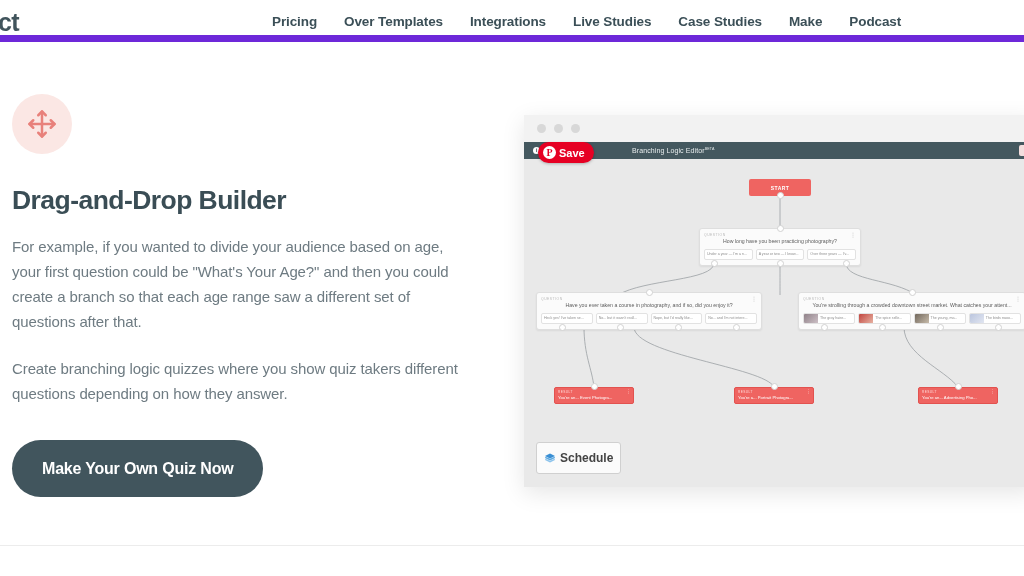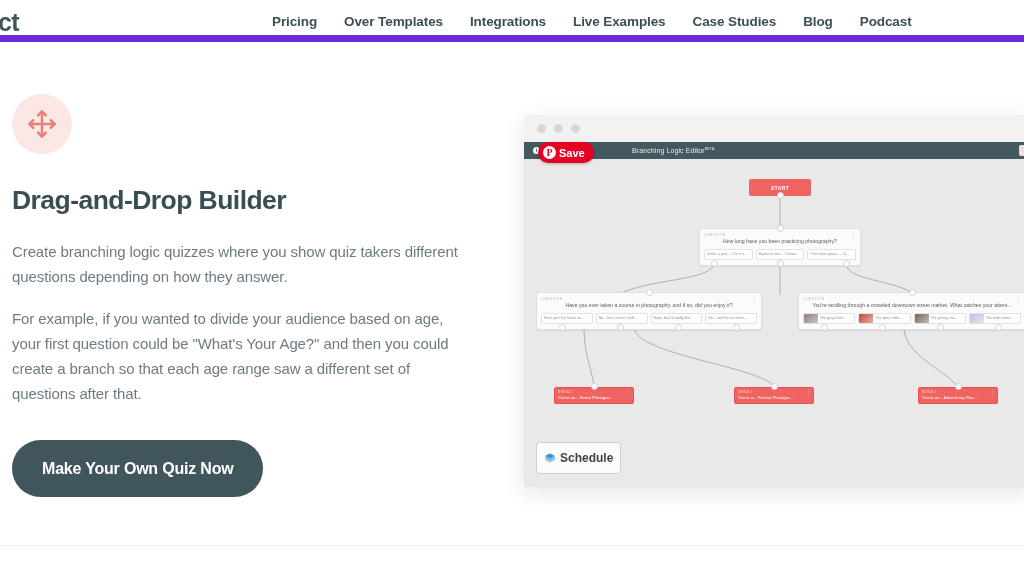--- a/index.html
+++ b/index.html
@@ -213,45 +213,45 @@
 
 <div class="page">
 
   <div class="nav">
     <div class="logo">ct</div>
 
     <div class="nav-links">
       <span class="nav-link">Pricing</span>
       <span class="nav-link">Over Templates</span>
       <span class="nav-link">Integrations</span>
-      <span class="nav-link">Live Examples</span>
+      <span class="nav-link">Live Studies</span>
       <span class="nav-link">Case Studies</span>
-      <span class="nav-link">Blog</span>
+      <span class="nav-link">Make</span>
       <span class="nav-link">Podcast</span>
     </div>
 
   </div>
 
   <div class="left">
 
     <div class="feature-icon">
       <svg width="30" height="30" viewBox="0 0 24 24" fill="none" stroke="#e8817b" stroke-width="2" stroke-linecap="round" stroke-linejoin="round">
         <polyline points="5 9 2 12 5 15"></polyline>
         <polyline points="9 5 12 2 15 5"></polyline>
         <polyline points="15 19 12 22 9 19"></polyline>
         <polyline points="19 9 22 12 19 15"></polyline>
         <line x1="2" y1="12" x2="22" y2="12"></line>
         <line x1="12" y1="2" x2="12" y2="22"></line>
       </svg>
     </div>
 
     <h1 class="headline">Drag-and-Drop Builder</h1>
 
+    <p class="para second">For example, if you wanted to divide your audience based on age, your first question could be "What's Your Age?" and then you could create a branch so that each age range saw a different set of questions after that.</p>
     <p class="para">Create branching logic quizzes where you show quiz takers different questions depending on how they answer.</p>
-    <p class="para second">For example, if you wanted to divide your audience based on age, your first question could be "What's Your Age?" and then you could create a branch so that each age range saw a different set of questions after that.</p>
 
     <button class="cta">Make Your Own Quiz Now</button>
   </div>
 
   <div class="shot">
 
     <div class="shot-titlebar">
       <span class="dot"></span>
       <span class="dot"></span>
       <span class="dot"></span>

